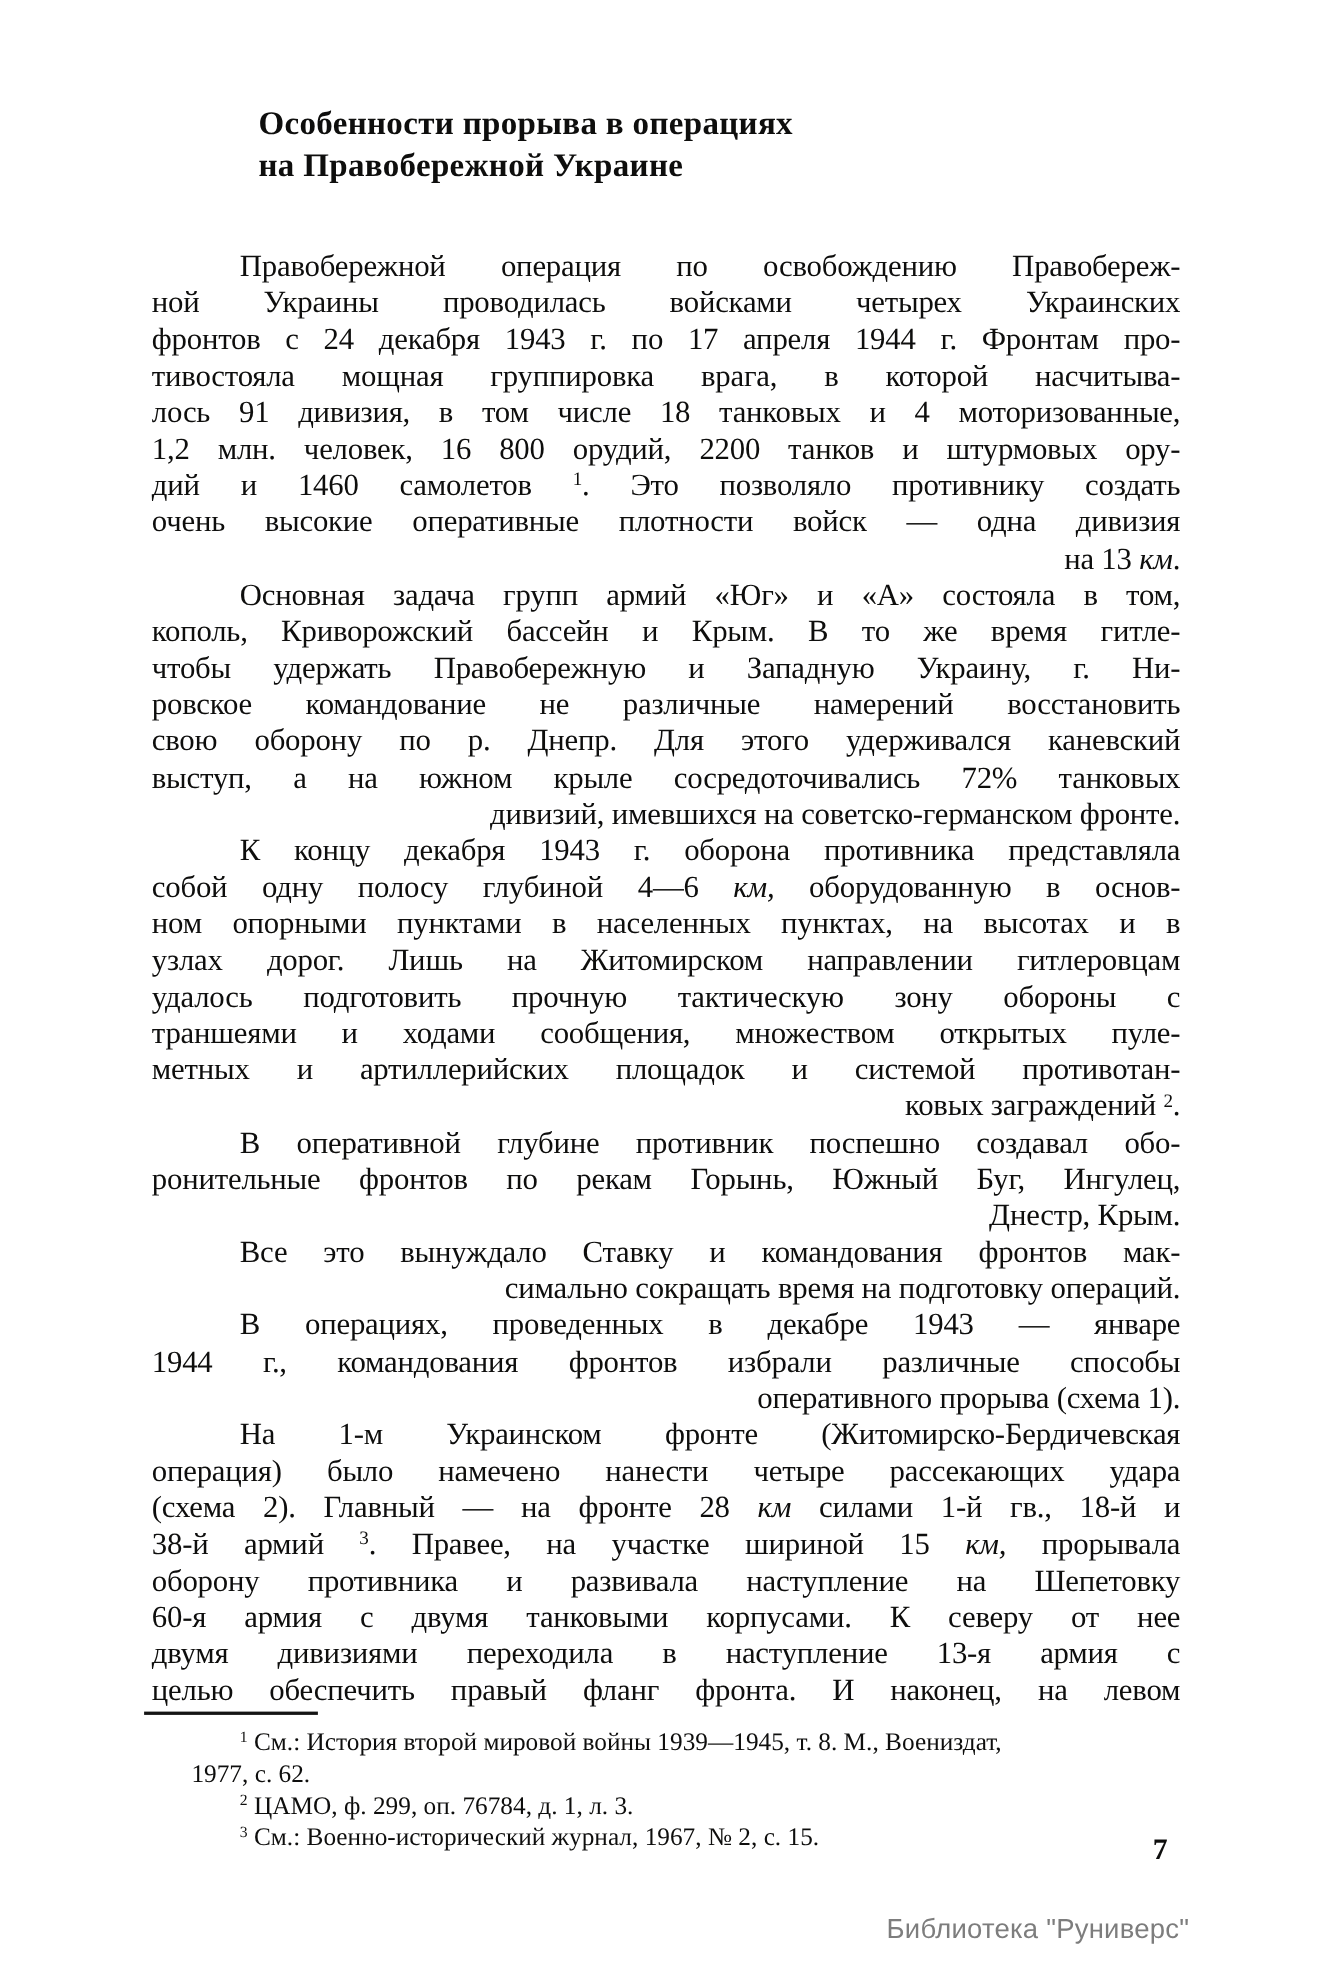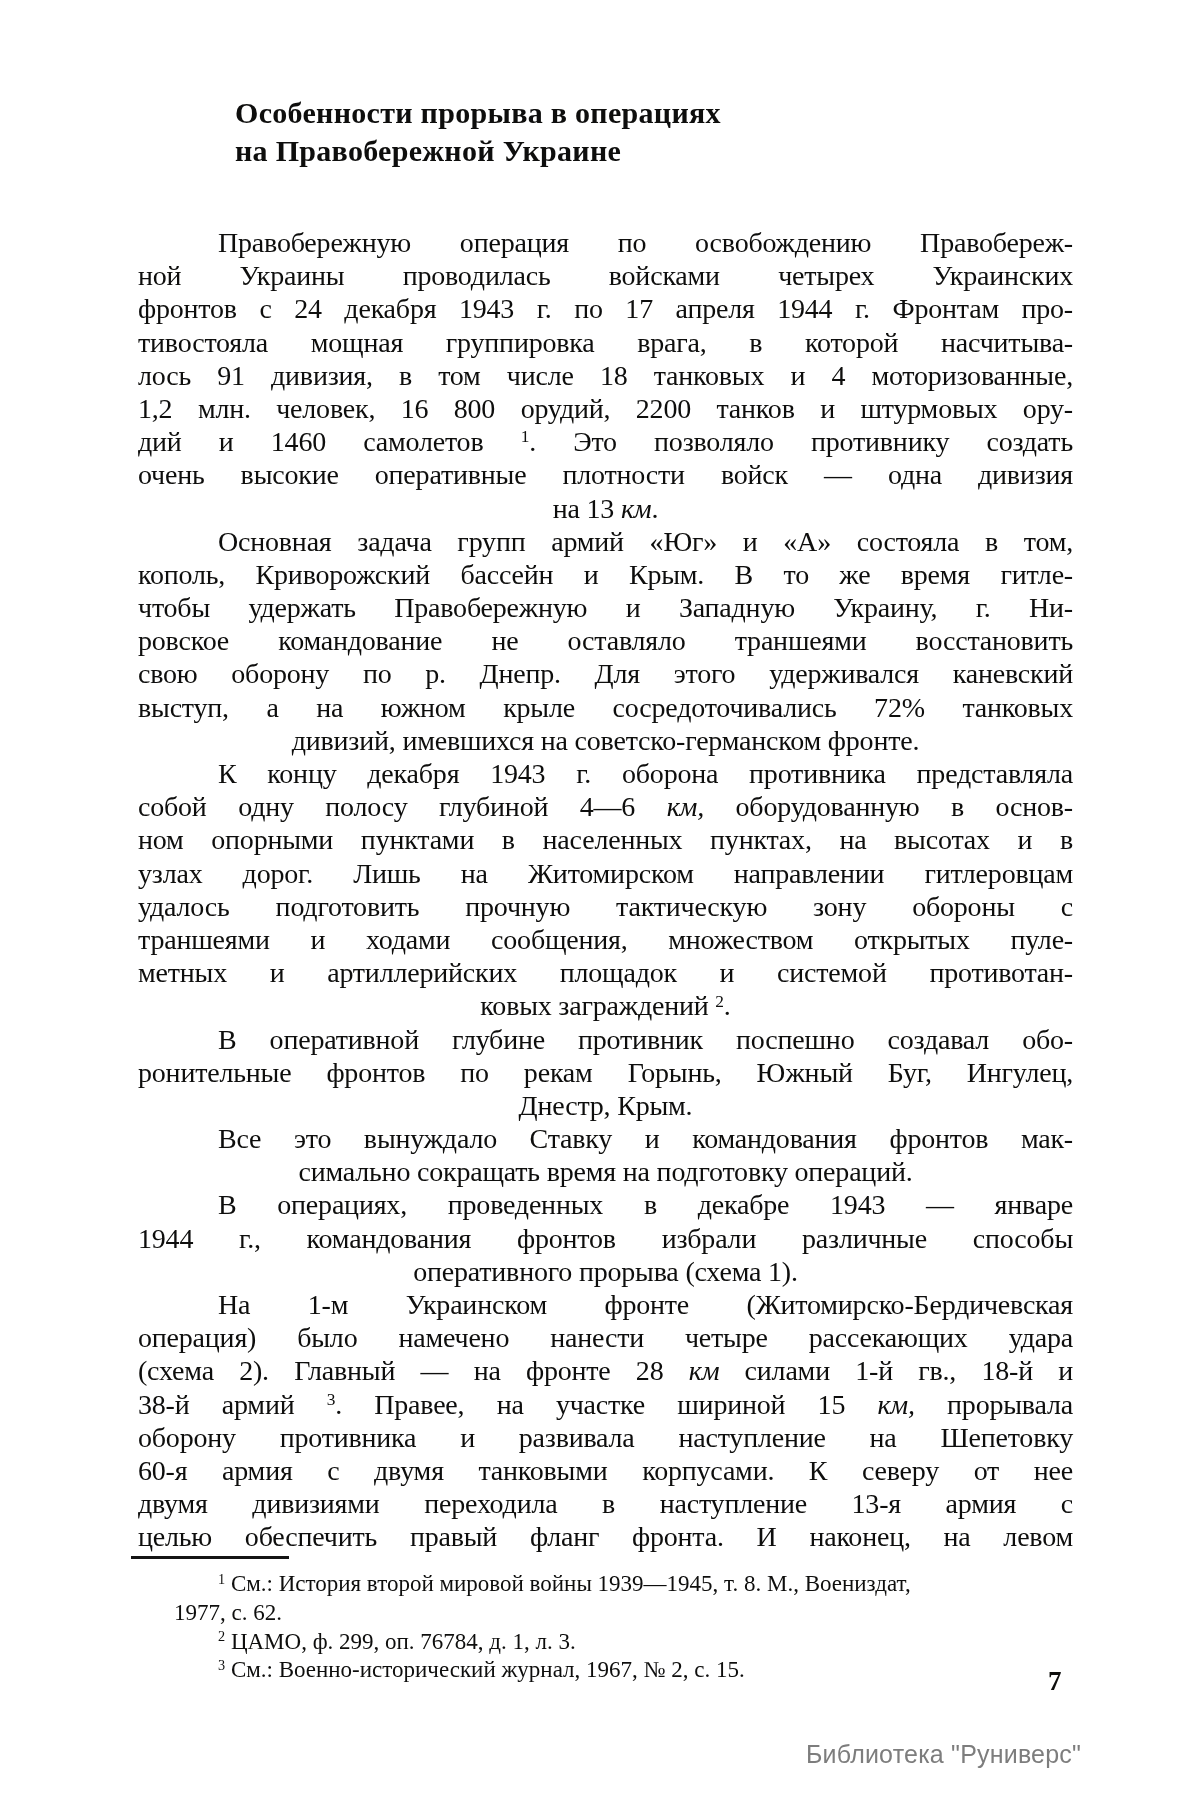--- a/index.html
+++ b/index.html
@@ -25,21 +25,21 @@
   .textblock {
     position: absolute;
     left: 138px; top: 226px;
     width: 935px;
   }
   .bline {
     font-size: 28px;
     line-height: 33.2px;
     height: 33.2px;
     letter-spacing: -0.2px;
-    text-align: center;
+    text-align: right;
     overflow: visible;
     white-space: nowrap;
   }
   .bline.just {
     white-space: normal;
     text-align: justify;
     text-align-last: justify;
   }
   .bline.indent { text-indent: 80px; }
 
@@ -92,35 +92,35 @@
 
 <div class="page">
 
   <div class="heading">
       <div class="hline">Особенности прорыва в операциях</div>
       <div class="hline">на Правобережной Украине</div>
     </div>
 
   <div class="textblock">
       <div>
-        <div class="bline indent just">Правобережную операция по освобождению Правобереж-</div>
+        <div class="bline indent just">Правобережной операция по освобождению Правобереж-</div>
         <div class="bline just">ной Украины проводилась войсками четырех Украинских</div>
         <div class="bline just">фронтов с 24 декабря 1943 г. по 17 апреля 1944 г. Фронтам про-</div>
         <div class="bline just">тивостояла мощная группировка врага, в которой насчитыва-</div>
         <div class="bline just">лось 91 дивизия, в том числе 18 танковых и 4 моторизованные,</div>
         <div class="bline just">1,2 млн. человек, 16 800 орудий, 2200 танков и штурмовых ору-</div>
         <div class="bline just">дий и 1460 самолетов <sup>1</sup>. Это позволяло противнику создать</div>
         <div class="bline just">очень высокие оперативные плотности войск — одна дивизия</div>
         <div class="bline">на 13 <i>км</i>.</div>
       </div>
       <div>
         <div class="bline indent just">Основная задача групп армий «Юг» и «А» состояла в том,</div>
         <div class="bline just">кополь, Криворожский бассейн и Крым. В то же время гитле-</div>
         <div class="bline just">чтобы удержать Правобережную и Западную Украину, г. Ни-</div>
-        <div class="bline just">ровское командование не оставляло траншеями восстановить</div>
+        <div class="bline just">ровское командование не различные намерений восстановить</div>
         <div class="bline just">свою оборону по р. Днепр. Для этого удерживался каневский</div>
         <div class="bline just">выступ, а на южном крыле сосредоточивались 72% танковых</div>
         <div class="bline">дивизий, имевшихся на советско-германском фронте.</div>
       </div>
       <div>
         <div class="bline indent just">К концу декабря 1943 г. оборона противника представляла</div>
         <div class="bline just">собой одну полосу глубиной 4—6 <i>км,</i> оборудованную в основ-</div>
         <div class="bline just">ном опорными пунктами в населенных пунктах, на высотах и в</div>
         <div class="bline just">узлах дорог. Лишь на Житомирском направлении гитлеровцам</div>
         <div class="bline just">удалось подготовить прочную тактическую зону обороны с</div>

